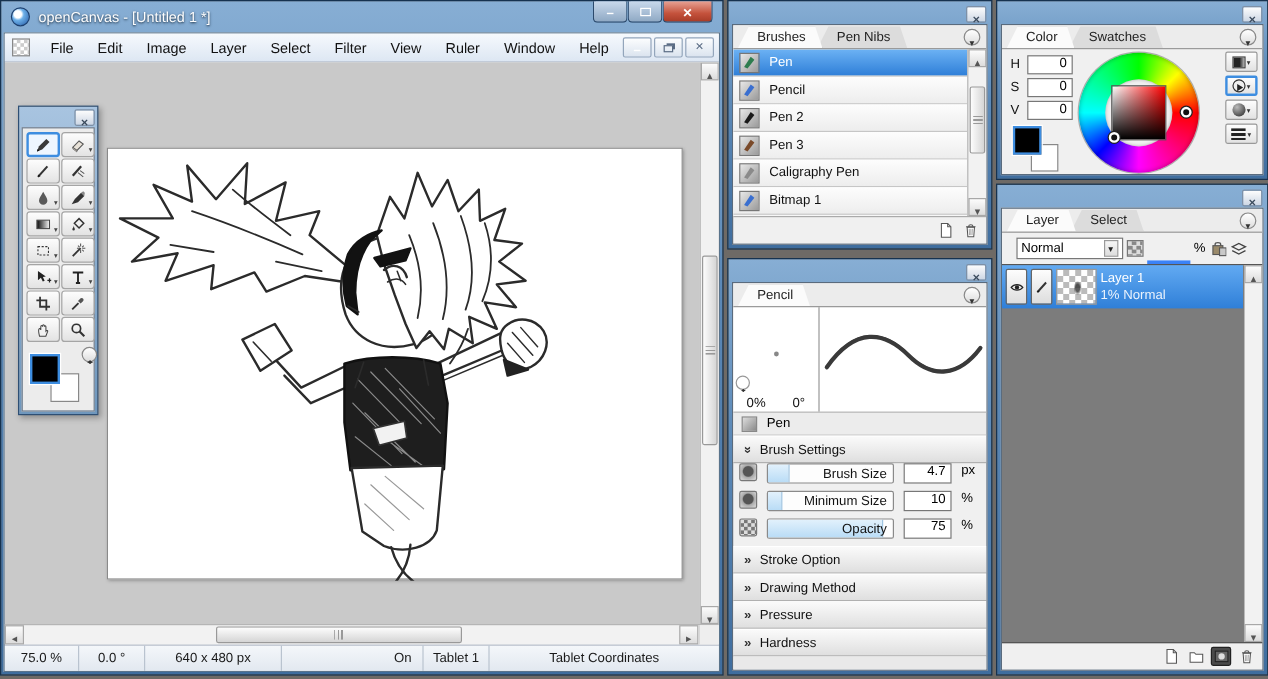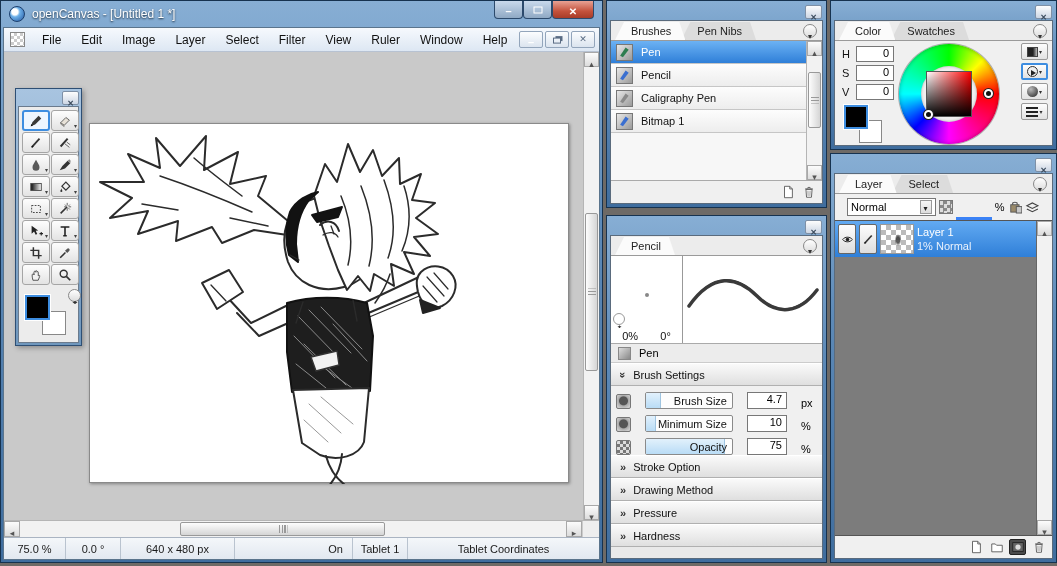--- a/index.html
+++ b/index.html
@@ -33,21 +33,21 @@
           background:repeating-linear-gradient(180deg,#999 0 1px,transparent 1px 3px); }
   .grip-h { position:absolute; left:50%; top:50%; width:9px; height:8px; transform:translate(-50%,-50%);
           background:repeating-linear-gradient(90deg,#999 0 1px,transparent 1px 3px); }
 
   
   .sec { height:23px; background:linear-gradient(#fafafa,#dfdfdf); border-top:1px solid #fff; border-bottom:1px solid #b0b0b0;
          display:flex; align-items:center; gap:7px; padding:0 9px; font-size:11px; color:#111; flex:none; }
   .chev { color:#333; font-weight:bold; font-size:11px; }
   .chev.down { display:inline-block; transform:rotate(90deg); }
   .chev::before { content:"\00BB"; }
-  .srow { height:23px; display:flex; align-items:flex-end; gap:14px; padding:0 5px; flex:none; }
+  .srow { height:23px; display:flex; align-items:flex-start; gap:8px; padding:0 5px; flex:none; }
   .sicon { width:15px; height:15px; border:1px solid #777; border-radius:2px; background:radial-gradient(circle at 50% 45%, #555 0 4px, #aaa 5px, #ccc 8px); flex:none; }
   .sicon.checker { background:repeating-conic-gradient(#777 0 25%, #ddd 0 50%) 0 0/6px 6px; }
   .strack { flex:1; height:17px; border:1px solid #8a8a8a; background:#fdfdfd; position:relative; border-radius:2px; overflow:hidden; }
   .sfill { position:absolute; left:0; top:0; bottom:0; background:linear-gradient(180deg,#e2f1fc,#b9dcf6); border-right:1px solid #9fc4e0; }
   .slabel { position:absolute; right:5px; top:0; font-size:11px; line-height:16px; color:#111; }
   .sval { width:40px; height:17px; border:1px solid #777; background:#fff; font-size:11px; text-align:right; padding:0 4px; flex:none; }
   .sunit { font-size:11px; width:16px; flex:none; }
 
   .checker { background:repeating-conic-gradient(#c2c2c2 0 25%, #fff 0 50%) 0 0/8px 8px; }
 
@@ -527,20 +527,32 @@
           <span class="brush-label">Pen</span>
         </div>
         <div class="brush-row">
           <span class="brush-icon">
               <span class="nib" style="background: rgb(58, 111, 208);"></span>
             </span>
           <span class="brush-label">Pencil</span>
         </div>
         <div class="brush-row">
           <span class="brush-icon">
+              <span class="nib" style="background: rgb(26, 26, 26);"></span>
+            </span>
+          <span class="brush-label">Pen 2</span>
+        </div>
+        <div class="brush-row">
+          <span class="brush-icon">
+              <span class="nib" style="background: rgb(122, 74, 42);"></span>
+            </span>
+          <span class="brush-label">Pen 3</span>
+        </div>
+        <div class="brush-row">
+          <span class="brush-icon">
               <span class="nib" style="background: rgb(138, 138, 138);"></span>
             </span>
           <span class="brush-label">Caligraphy Pen</span>
         </div>
         <div class="brush-row">
           <span class="brush-icon">
               <span class="nib" style="background: rgb(58, 111, 208);"></span>
             </span>
           <span class="brush-label">Bitmap 1</span>
         </div>

